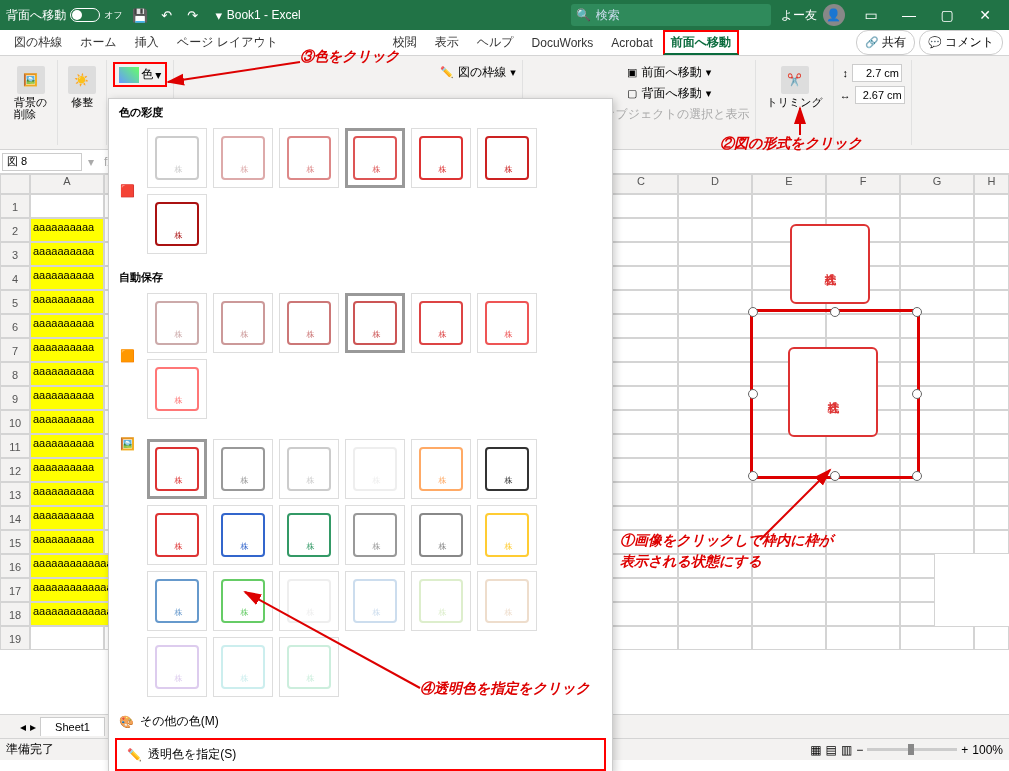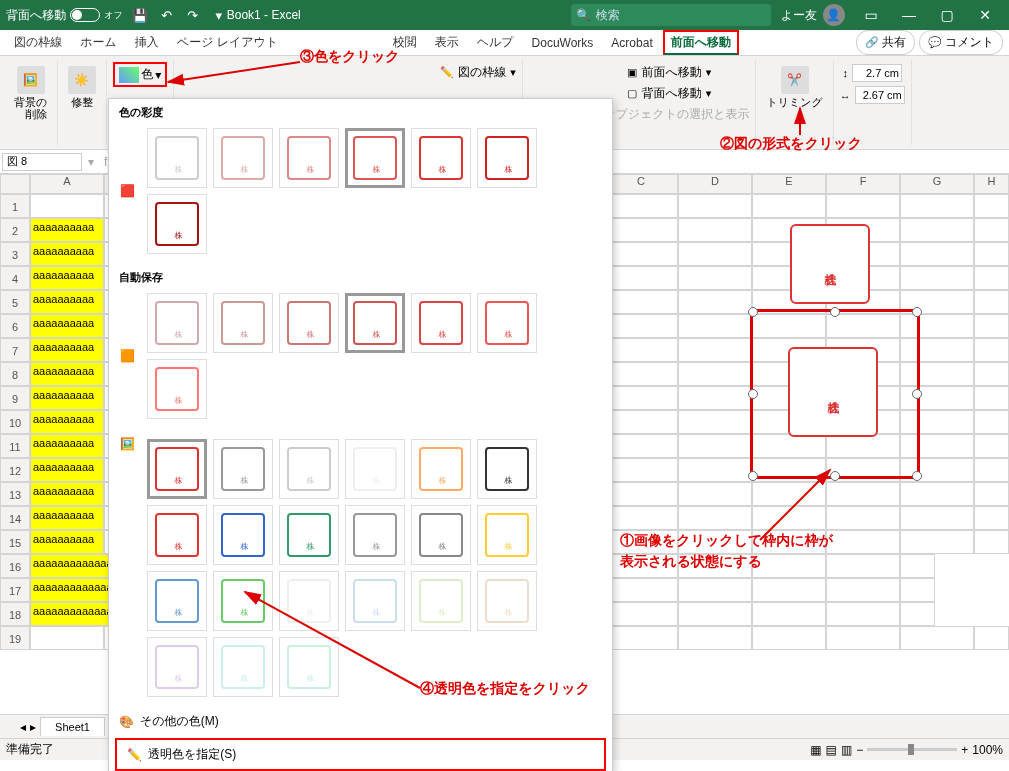--- a/index.html
+++ b/index.html
@@ -19,21 +19,21 @@
 .tabs{height:26px;background:#fff;border-bottom:1px solid #d4d4d4;display:flex;align-items:center;padding-left:6px;gap:2px}
 .tab{padding:4px 8px;font-size:12px;color:#333;cursor:pointer}
 .tab.active{color:#0a6b3d;border-bottom:2px solid #0a6b3d;font-weight:bold}
 .tab-highlight{border:2px solid red;padding:2px 6px}
 .share-btns{margin-left:auto;display:flex;gap:4px;padding-right:6px}
 .share-btn{border:1px solid #ccc;padding:3px 8px;font-size:11px;border-radius:12px}
 .ribbon{height:94px;background:#f3f2f1;border-bottom:1px solid #d4d4d4;display:flex;padding:4px;position:relative}
 .rbn-grp{display:flex;flex-direction:column;align-items:center;padding:2px 6px;border-right:1px solid #e1e1e1}
 .rbn-big{display:flex;flex-direction:column;align-items:center;gap:2px;padding:4px;cursor:pointer}
 .rbn-big .ico{width:28px;height:28px;background:#ddd;border-radius:2px;display:flex;align-items:center;justify-content:center}
-.rbn-big .lbl{font-size:11px;text-align:right;line-height:1.1}
+.rbn-big .lbl{font-size:11px;text-align:left;line-height:1.1}
 .color-btn{border:2px solid red;padding:2px 4px;display:flex;align-items:center;gap:2px}
 .color-btn .ico{width:20px;height:16px;background:linear-gradient(45deg,#69f,#6f6)}
 .rbn-row{display:flex;align-items:center;gap:4px;font-size:11px;padding:2px 0}
 .size-input{width:50px;height:18px;border:1px solid #ccc;font-size:11px;text-align:right;padding-right:2px}
 .dropdown{position:absolute;left:108px;top:98px;width:505px;background:#fff;border:1px solid #ccc;box-shadow:2px 2px 8px rgba(0,0,0,.2);z-index:10}
 .dd-section{padding:6px 10px}
 .dd-title{font-size:11px;font-weight:bold;margin-bottom:4px}
 .dd-grid{display:flex;gap:6px;flex-wrap:wrap;padding:4px 0}
 .swatch{width:60px;height:60px;border:1px solid #ddd;display:flex;align-items:center;justify-content:center;position:relative;cursor:pointer}
 .swatch.sel{border:3px solid #999}
@@ -50,21 +50,21 @@
 .row-area{display:flex}
 .row-headers{display:flex;flex-direction:column}
 .row-h{width:30px;height:24px;border:1px solid #d4d4d4;background:#f3f2f1;text-align:center;font-size:11px;color:#555;line-height:24px}
 .cells{position:relative}
 .cell-row{display:flex;height:24px}
 .cell{border:1px solid #d4d4d4;height:24px;overflow:hidden;font-size:11px;padding:2px}
 .yellow{background:#ffff00}
 .stamp-img{position:absolute;border:2px solid #d33;border-radius:6px;display:flex;align-items:center;justify-content:center;writing-mode:vertical-rl;font-size:14px;color:#d33;background:#fff}
 .sel-frame{position:absolute;border:3px solid #d00}
 .handle{position:absolute;width:10px;height:10px;border:1px solid #666;background:#fff;border-radius:50%}
-.annotation{position:absolute;color:#d00;font-weight:bold;font-size:14px;z-index:20;pointer-events:none}
+.annotation{position:absolute;color:#d00;font-weight:bold;font-size:14px;font-style:italic;z-index:20;pointer-events:none}
 .arrow-svg{position:absolute;z-index:15;pointer-events:none}
 .sheet-tabs{height:24px;display:flex;align-items:center;border-top:1px solid #d4d4d4;background:#f3f2f1;padding-left:20px;gap:4px}
 .sheet-tab{padding:3px 14px;background:#fff;border:1px solid #ccc;border-bottom:none;font-size:11px}
 .add-sheet{width:18px;height:18px;border:1px solid #ccc;border-radius:50%;text-align:center;line-height:16px;margin-left:6px}
 .statusbar{height:22px;background:#f3f2f1;border-top:1px solid #d4d4d4;display:flex;align-items:center;padding:0 6px;font-size:11px}
 .zoom{margin-left:auto;display:flex;align-items:center;gap:4px}
 .slider{width:90px;height:3px;background:#ccc;position:relative}
 .slider::after{content:"";position:absolute;left:45%;top:-4px;width:6px;height:11px;background:#888}
 </style>
 </head>

